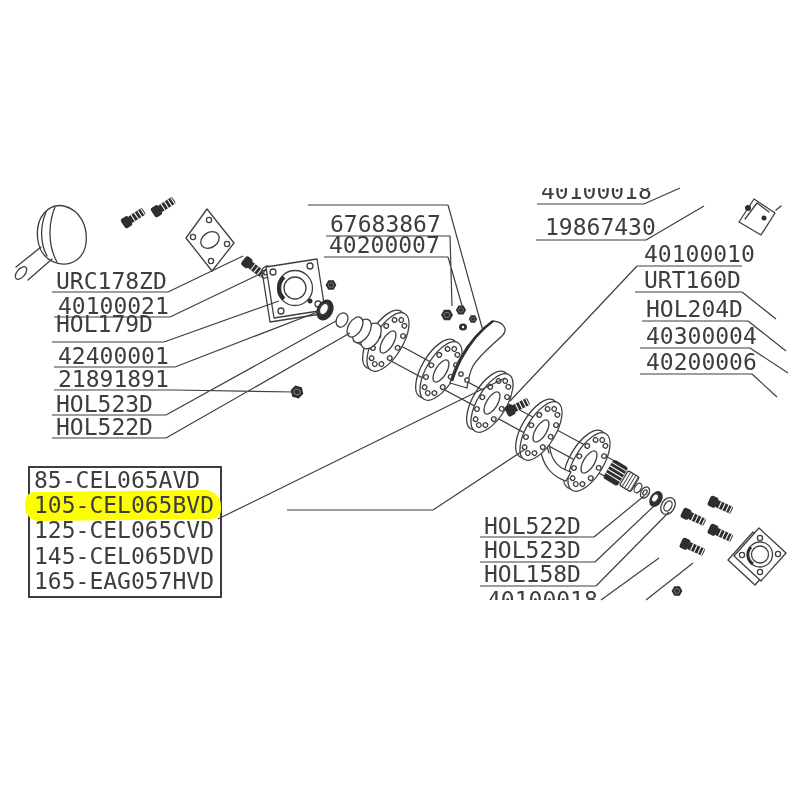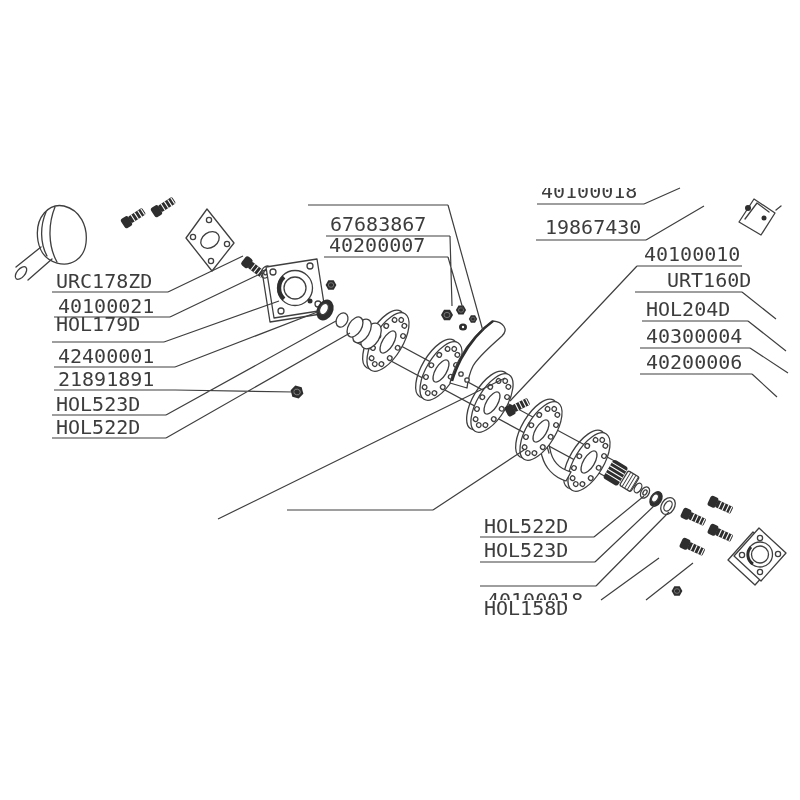--- a/index.html
+++ b/index.html
@@ -4,21 +4,21 @@
 <style>
   html,body{margin:0;padding:0;background:#fff;}
   .canvas{position:relative;width:800px;height:800px;background:#fff;overflow:hidden;
           font-family:"DejaVu Sans Mono","Liberation Mono",monospace;color:#3d3d3d;}
   svg{position:absolute;left:0;top:0;}
   .ln{fill:none;stroke:#3f3f3f;stroke-width:1.3;stroke-linejoin:round;stroke-linecap:round;}
   .lnw{fill:#fff;stroke:#3f3f3f;stroke-width:1.3;stroke-linejoin:round;stroke-linecap:round;}
   .dk{fill:#2e2e2e;stroke:none;}
   .wt{stroke:#fff;stroke-width:1.1;fill:none;}
   .lead{fill:none;stroke:#3f3f3f;stroke-width:1.2;}
-  .lbl{position:absolute;font-size:20px;line-height:22px;white-space:nowrap;letter-spacing:0;}
+  .lbl{position:absolute;font-size:23px;line-height:22px;white-space:nowrap;letter-spacing:0;}
   .clipwin{position:absolute;overflow:hidden;}
   .vbox{position:absolute;left:28px;top:466px;width:190px;height:128px;border:2px solid #3f3f3f;}
   .vrow{position:relative;height:25.2px;padding-left:4px;font-size:23px;line-height:25px;white-space:nowrap;}
   .vrow span{position:relative;z-index:1;}
   .hl-blob{position:absolute;left:-5px;top:-2px;width:196px;height:29px;border-radius:10px 16px 9px 14px;
            transform:rotate(-0.7deg);z-index:0;}
 </style>
 </head>
 <body>
 
@@ -222,27 +222,37 @@
 
 <div class="lbl" style="left:330px;top:213px">67683867</div>
 <div class="lbl" style="left:329px;top:234px">40200007</div>
 
 <div class="clipwin" style="left:541px;top:188px;width:115px;height:15px">
   <div class="lbl" style="left:0;top:-8px">40100018</div>
 </div>
 <div class="lbl" style="left:545px;top:216px">19867430</div>
 
 <div class="lbl" style="left:644px;top:243px">40100010</div>
-<div class="lbl" style="left:667px;top:269px">URT160D</div>
+<div class="lbl" style="left:644px;top:269px">URT160D</div>
 <div class="lbl" style="left:646px;top:298px">HOL204D</div>
 <div class="lbl" style="left:646px;top:325px">40300004</div>
 <div class="lbl" style="left:646px;top:351px">40200006</div>
 
 
 <div class="lbl" style="left:484px;top:515px">HOL522D</div>
 <div class="lbl" style="left:484px;top:539px">HOL523D</div>
-<div class="lbl" style="left:484px;top:597px">HOL158D</div>
+<div class="lbl" style="left:484px;top:563px">HOL158D</div>
 <div class="clipwin" style="left:487px;top:589px;width:115px;height:11px">
   <div class="lbl" style="left:0;top:0">40100018</div>
 </div>
 
+<div class="vbox">
+  <div class="vrow"><span>85-CEL065AVD</span></div>
+  <div class="vrow">
+    <div class="hl-blob" id="hlblob" style="background: rgb(253, 255, 0);"></div>
+    <span>105-CEL065BVD</span>
+  </div>
+  <div class="vrow"><span>125-CEL065CVD</span></div>
+  <div class="vrow"><span>145-CEL065DVD</span></div>
+  <div class="vrow"><span>165-EAG057HVD</span></div>
+</div>
 
 </div>
 
 </body></html>

